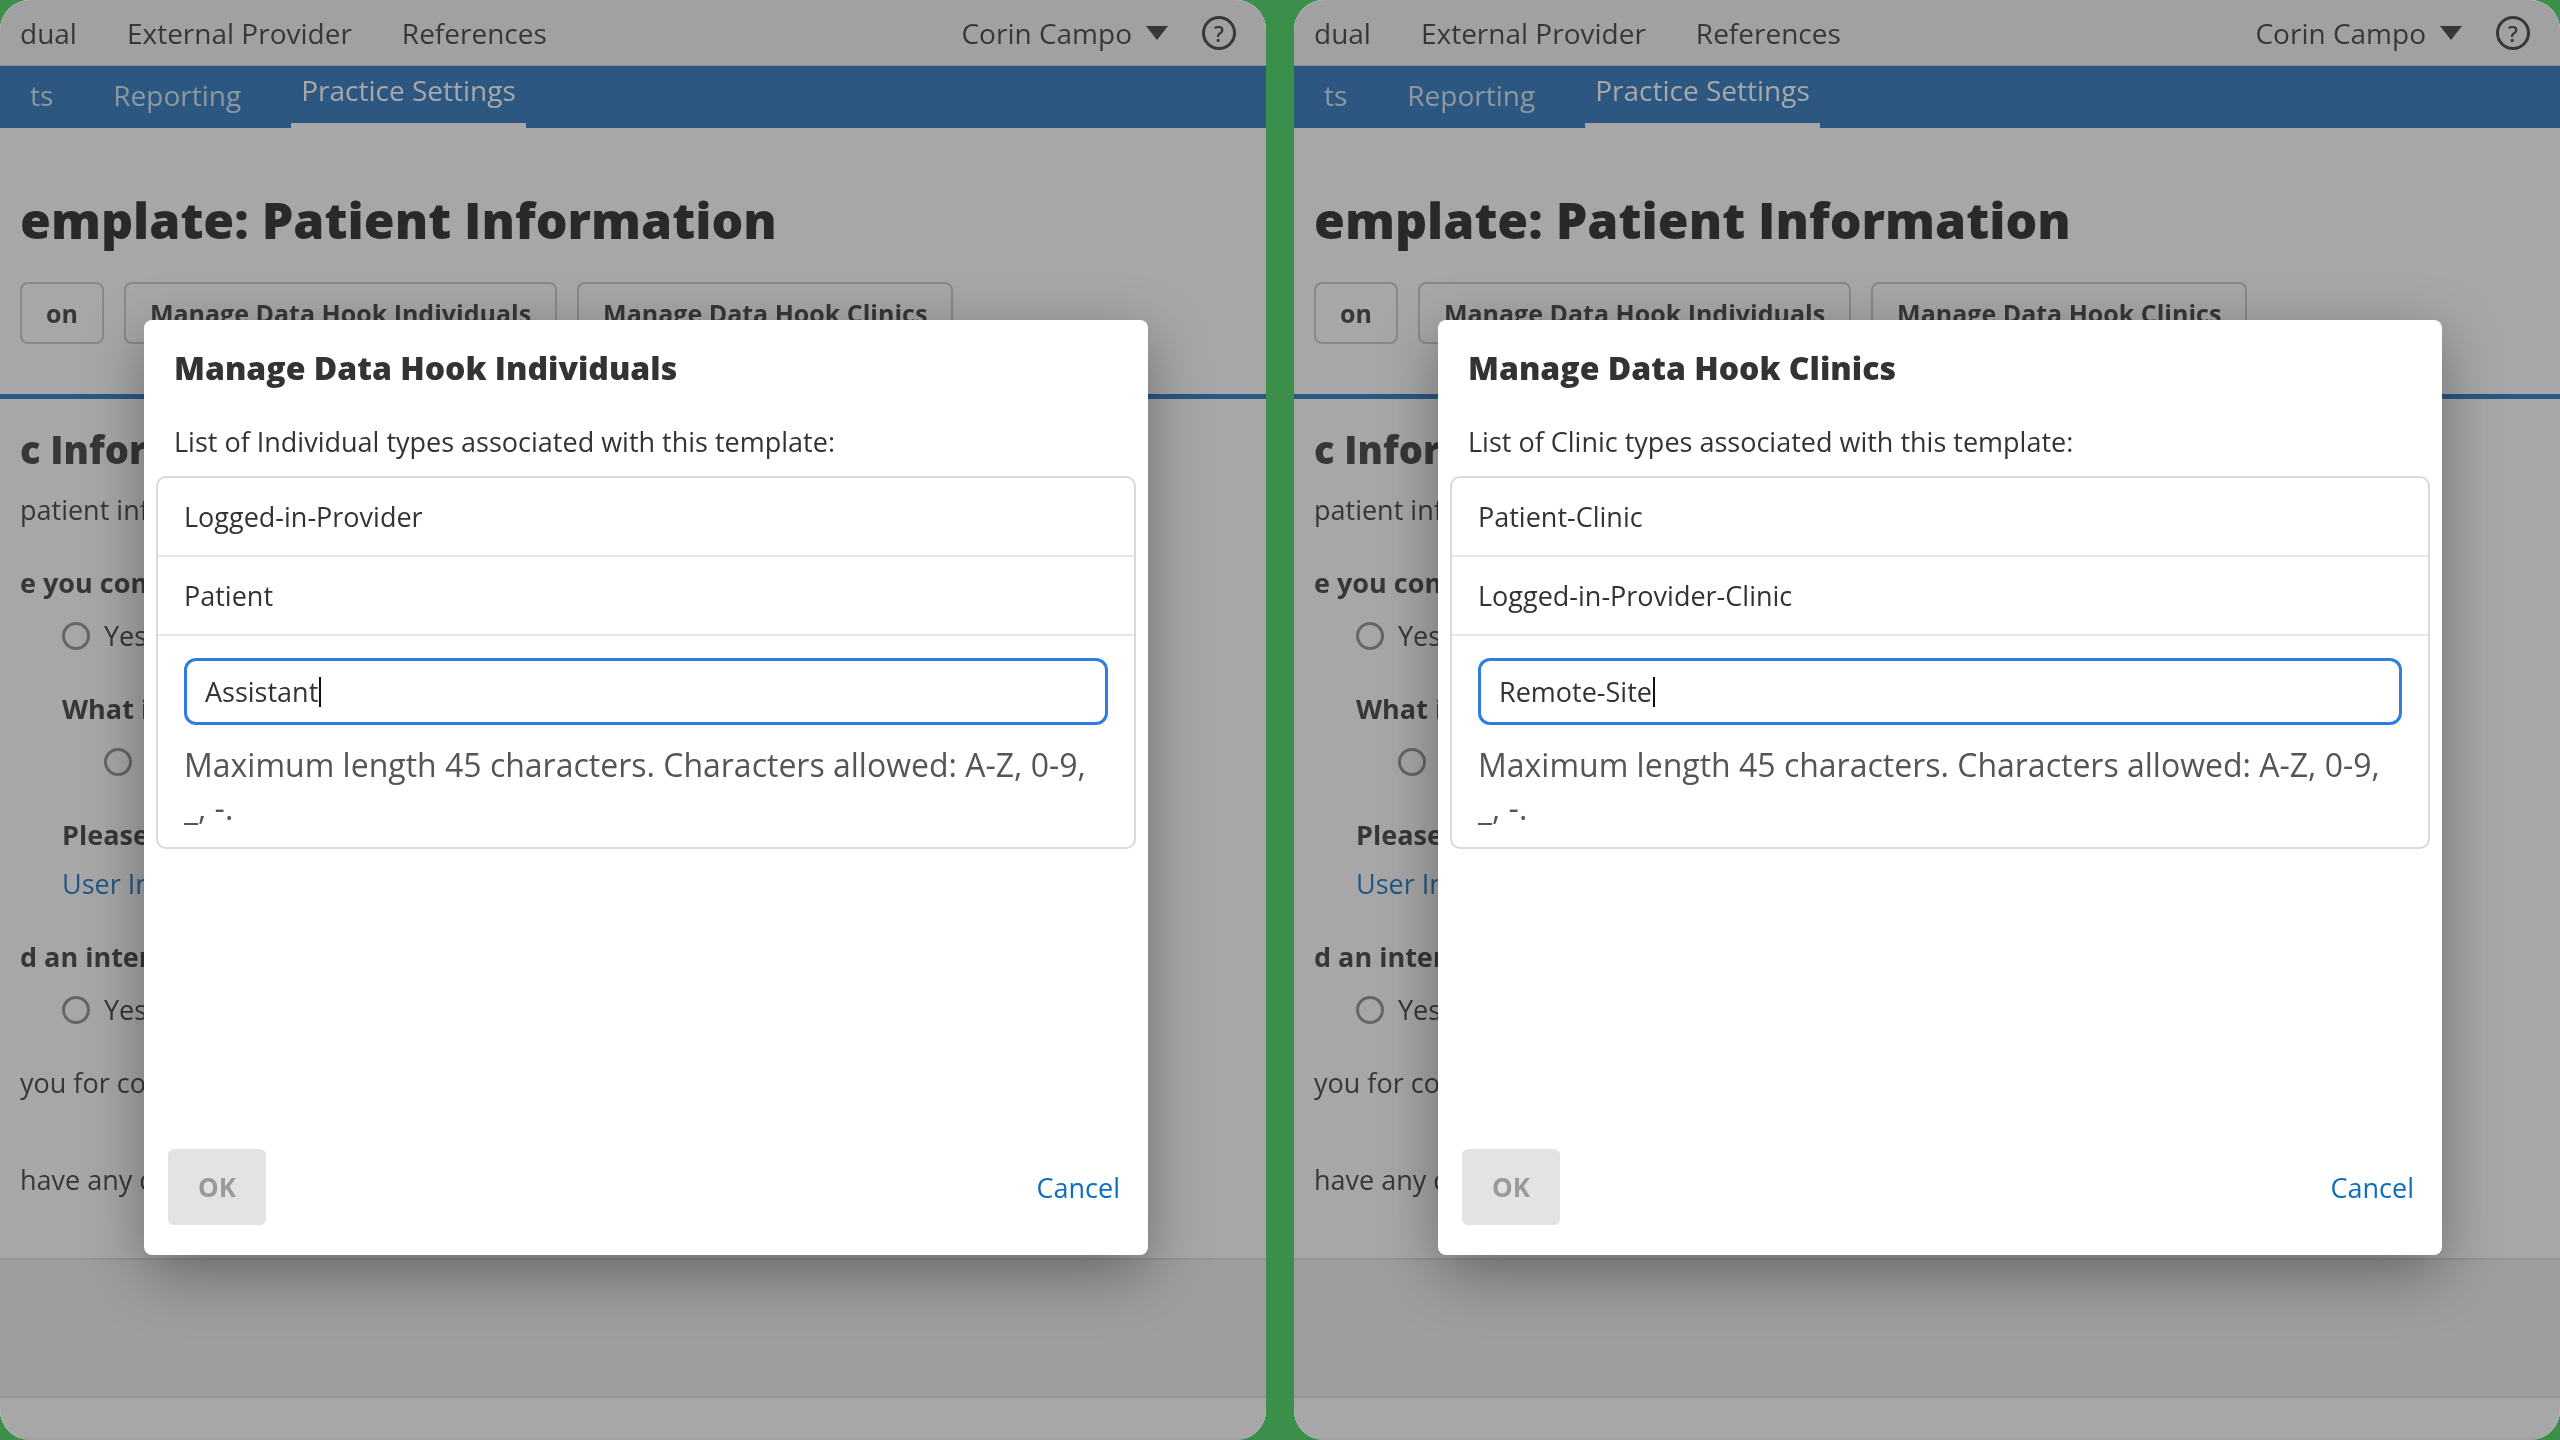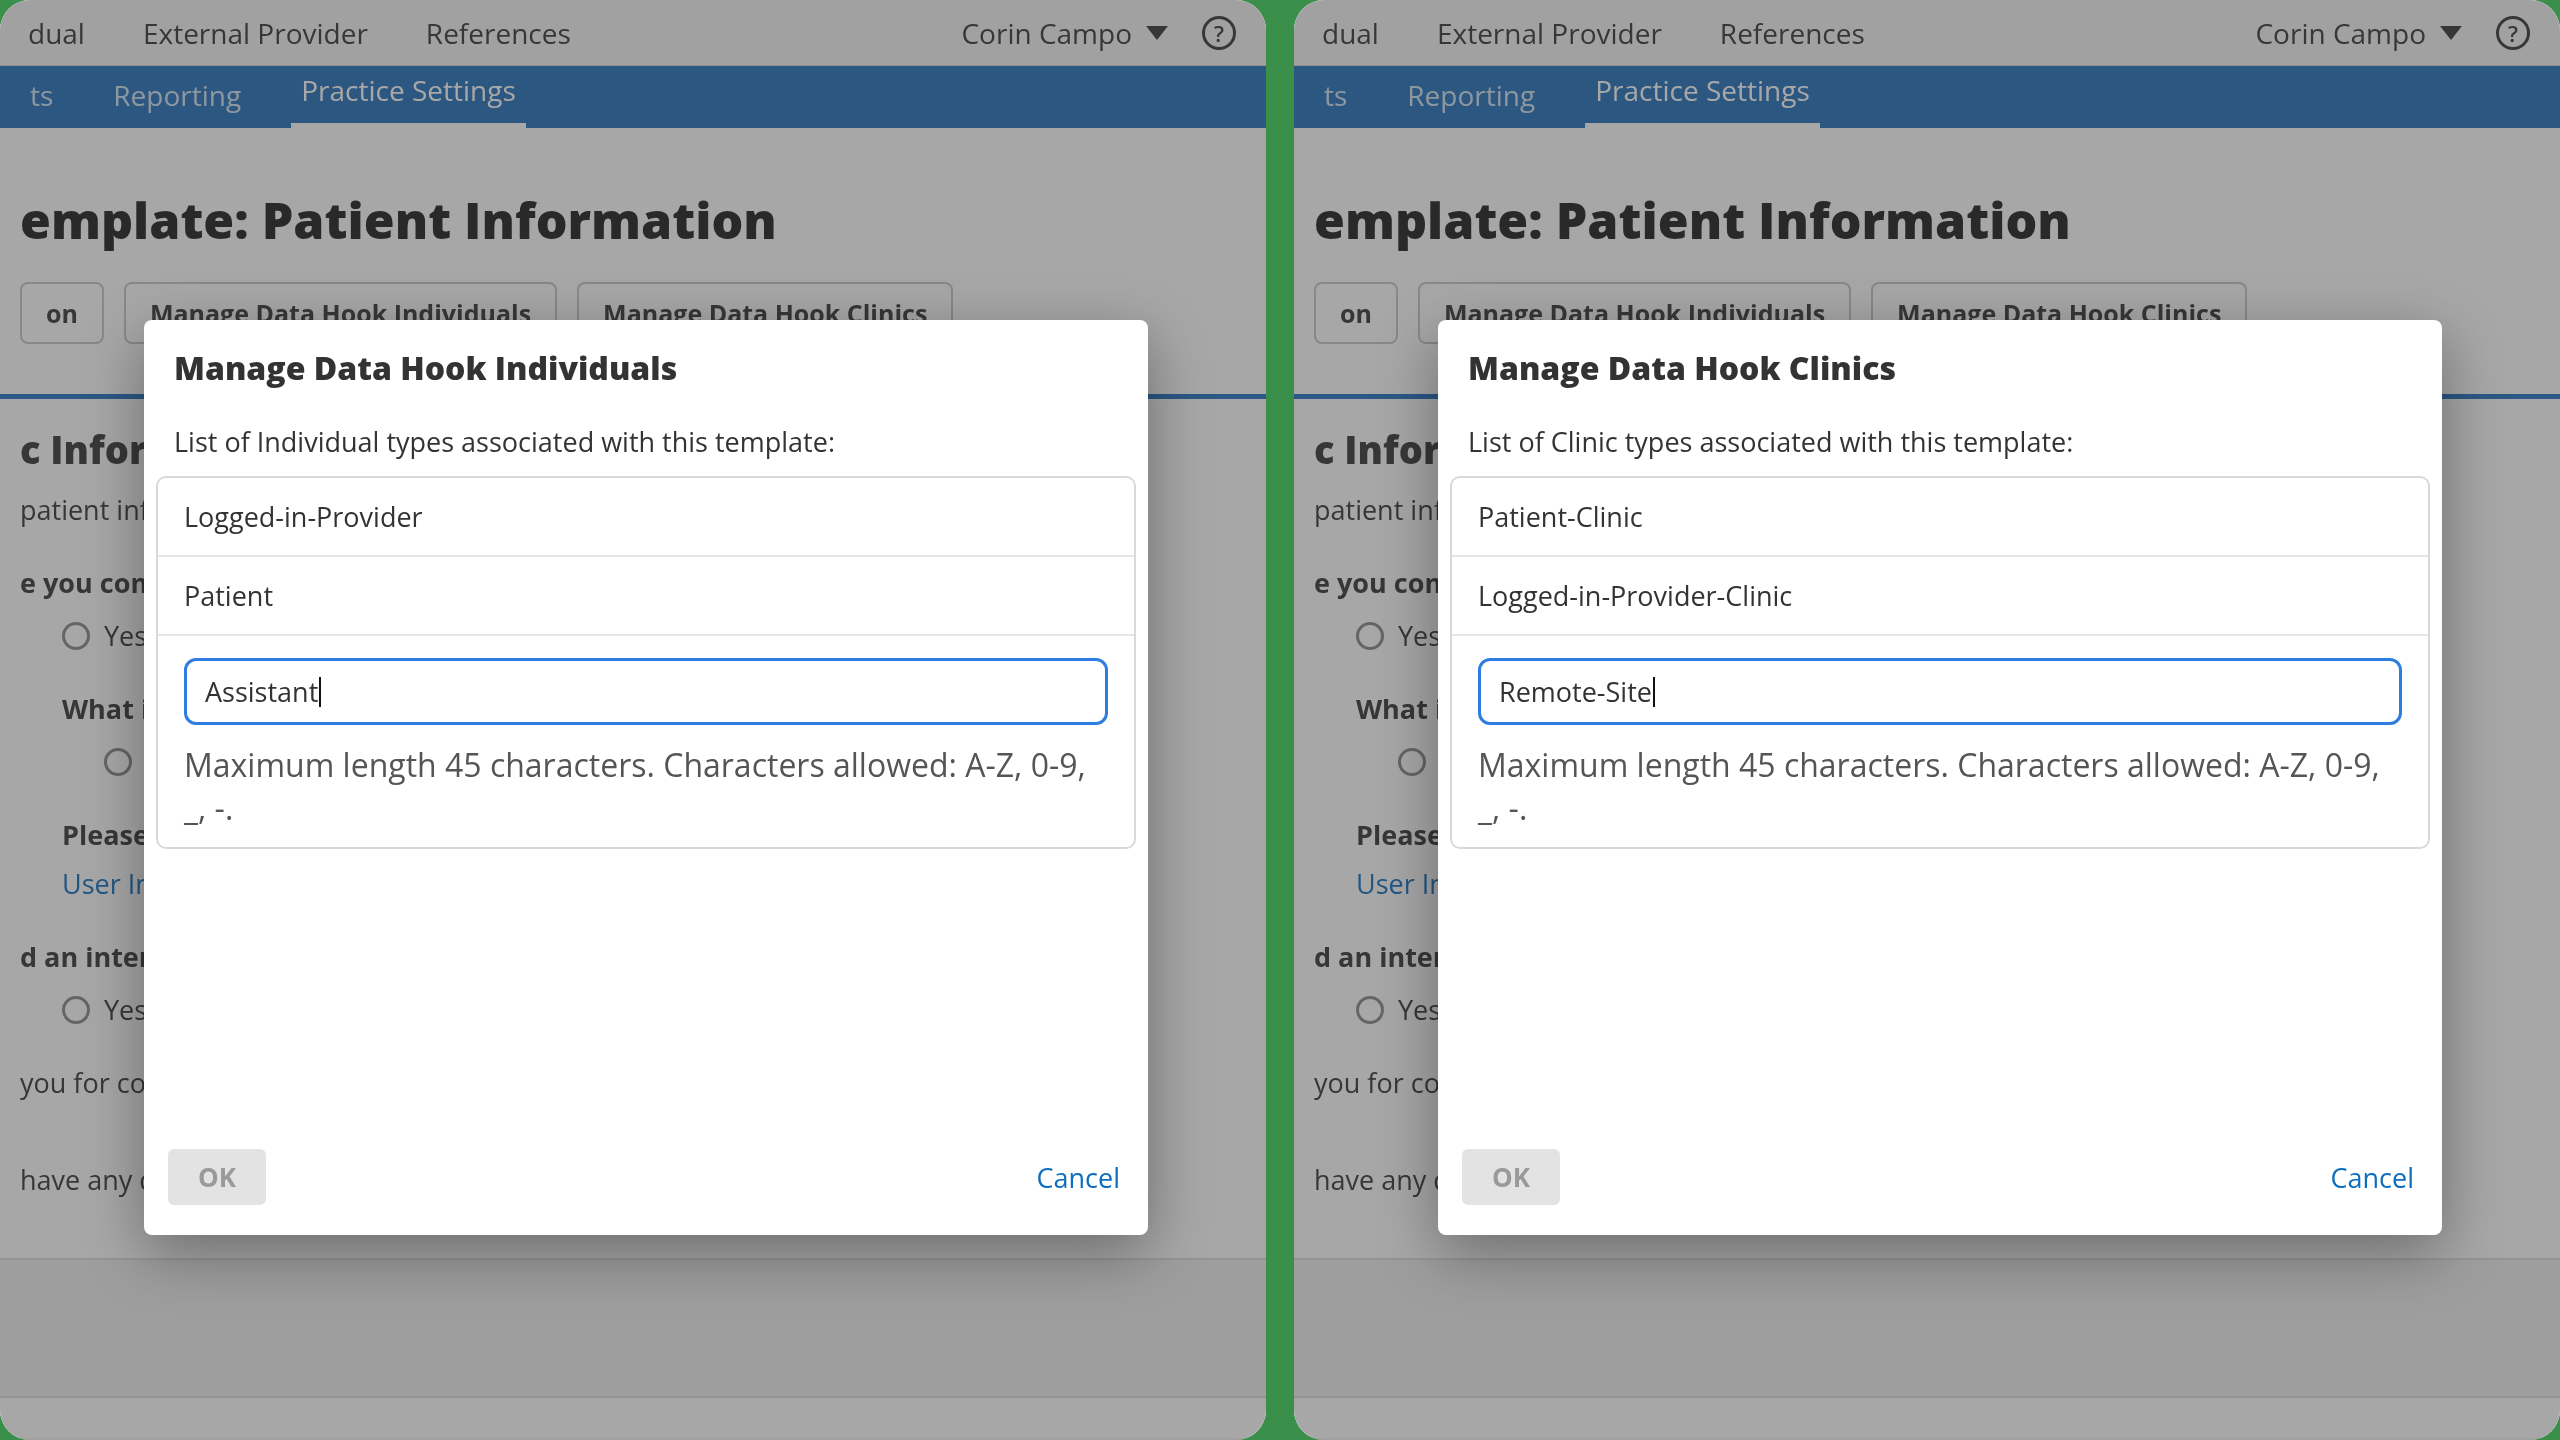--- a/index.html
+++ b/index.html
@@ -42,21 +42,21 @@
     height: 66px;
     background: #f5f5f5;
     border-bottom: 1px solid #d4d4d4;
     display: flex;
     align-items: center;
     padding: 0 30px 0 320px;
     font-size: 28px;
     color: #333;
   }
   .topbar .top-tabs { display: flex; gap: 50px; flex: 1; }
-  .topbar .top-tabs span { white-space: nowrap; margin-left: 8px; }
+  .topbar .top-tabs span { white-space: nowrap; }
   .topbar .user { display: flex; align-items: center; gap: 14px; font-size: 28px; margin-right: 34px;}
   .topbar .caret {
     width: 0; height: 0;
     border-left: 11px solid transparent;
     border-right: 11px solid transparent;
     border-top: 14px solid #333;
   }
   .topbar .help {
     width: 34px; height: 34px; border: 3px solid #333; border-radius: 50%;
     display: flex; align-items: center; justify-content: center;
@@ -188,21 +188,21 @@
     align-items: center;
     justify-content: space-between;
     padding: 300px 28px 22px 24px;
   }
   .btn-ok {
     background: #e3e3e3;
     color: #9a9a9a;
     font-weight: 700;
     font-size: 26px;
     border-radius: 6px;
-    padding: 10px 30px;
+    padding: 20px 30px;
   }
   .btn-cancel {
     color: #0d6dbf;
     font-size: 27px;
   }
 </style>
 </head>
 <body>
 
 <div class="stage">

